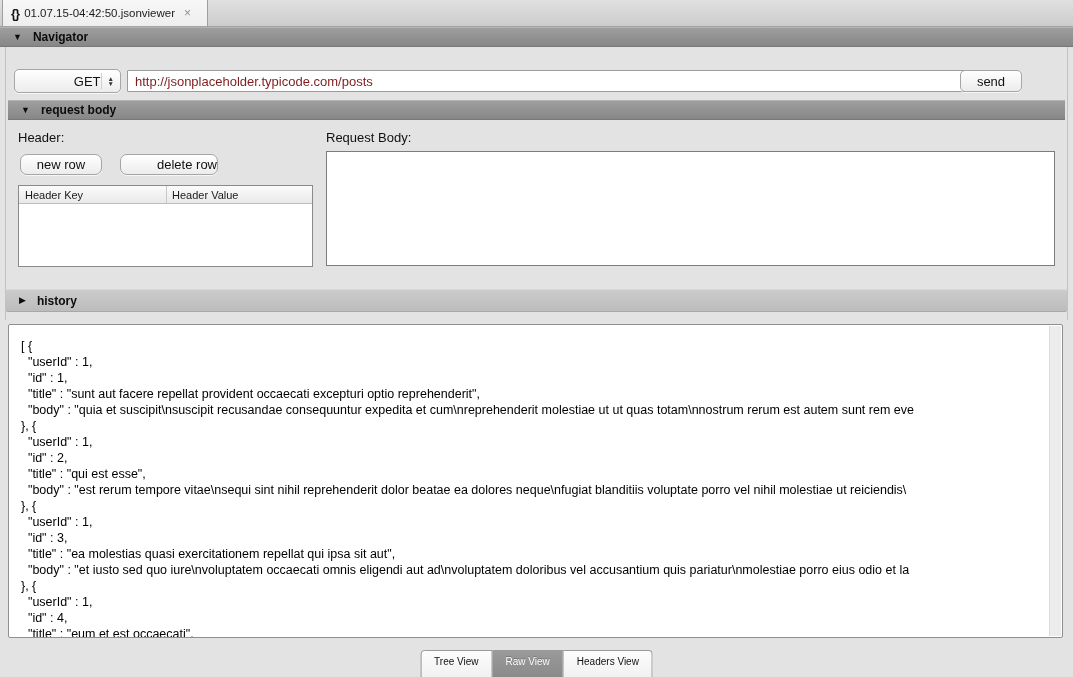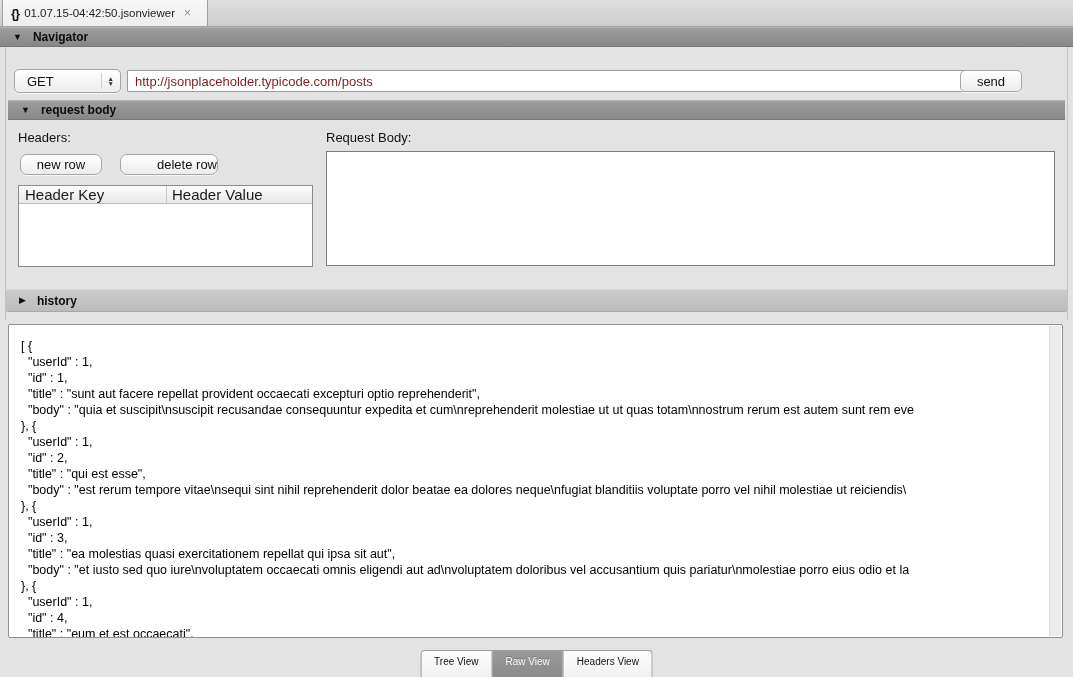--- a/index.html
+++ b/index.html
@@ -54,21 +54,21 @@
   .mac-btn{
     background:linear-gradient(#ffffff,#ececec);
     border:1px solid #a6a6a6;border-radius:7px;
     box-shadow:0 1px 0 rgba(255,255,255,.7);
     font-size:13px;color:#111;text-align:center;
     display:flex;align-items:center;justify-content:center;
     box-sizing:border-box;
   }
   #method-select{
     position:absolute;left:14px;top:69px;width:107px;height:24px;
-    border-radius:5px;justify-content:space-between;padding:0 6px 0 12px;
+    border-radius:5px;justify-content:flex-end;padding:0 6px 0 12px;
   }
   #method-select .arrows{
     display:flex;flex-direction:column;align-items:center;justify-content:center;
     font-size:6.5px;line-height:5px;color:#333;
     border-left:1px solid #cfcfcf;padding-left:6px;height:16px;
   }
   #url-input{
     position:absolute;left:127px;top:70px;width:858px;height:22px;
     border:1px solid #9b9b9b;background:#fff;border-radius:1px;
     font-size:13px;padding:0 7px;box-sizing:border-box;
@@ -82,21 +82,21 @@
   #deleterow-button{position:absolute;left:120px;top:154px;width:98px;height:21px;justify-content:flex-end;}
   
   #headers-table{
     position:absolute;left:18px;top:185px;width:295px;height:82px;
     background:#fff;border:1px solid #8a8a8a;box-sizing:border-box;
   }
   #headers-table .thead{
     display:flex;height:17px;
     background:linear-gradient(#fbfbfb,#e9e9e9);
     border-bottom:1px solid #bdbdbd;
-    font-size:15px;color:#1a1a1a;align-items:center;
+    font-size:11px;color:#1a1a1a;align-items:center;
   }
   #headers-table .th{padding-left:6px;box-sizing:border-box;white-space:nowrap;}
   #headers-table .th.key{width:148px;border-right:1px solid #c8c8c8;height:100%;display:flex;align-items:center;}
   #headers-table .th.val{flex:1;height:100%;display:flex;align-items:center;padding-left:5px;}
   #request-body-textarea{
     position:absolute;left:326px;top:151px;width:729px;height:115px;
     background:#fff;border:1px solid #7c7c7c;resize:none;box-sizing:border-box;
     font-family:"Liberation Sans","DejaVu Sans",sans-serif;font-size:12px;
   }
   
@@ -162,21 +162,21 @@
 <input id="url-input" type="text" value="http://jsonplaceholder.typicode.com/posts" style="">
 <div class="mac-btn" id="send-button">
   <span>send</span>
 </div>
 
 <div class="bar dark" id="reqbody-bar">
   <span class="tri">▼</span>
   <span>request body</span>
 </div>
 
-<div class="label" id="headers-label">Headers:</div>
+<div class="label" id="headers-label">Header:</div>
 <div class="label" id="requestbody-label">Request Body:</div>
 
 <div class="mac-btn" id="newrow-button">
   <span>new row</span>
 </div>
 <div class="mac-btn" id="deleterow-button">
   <span>delete row</span>
 </div>
 
 <div id="headers-table">

